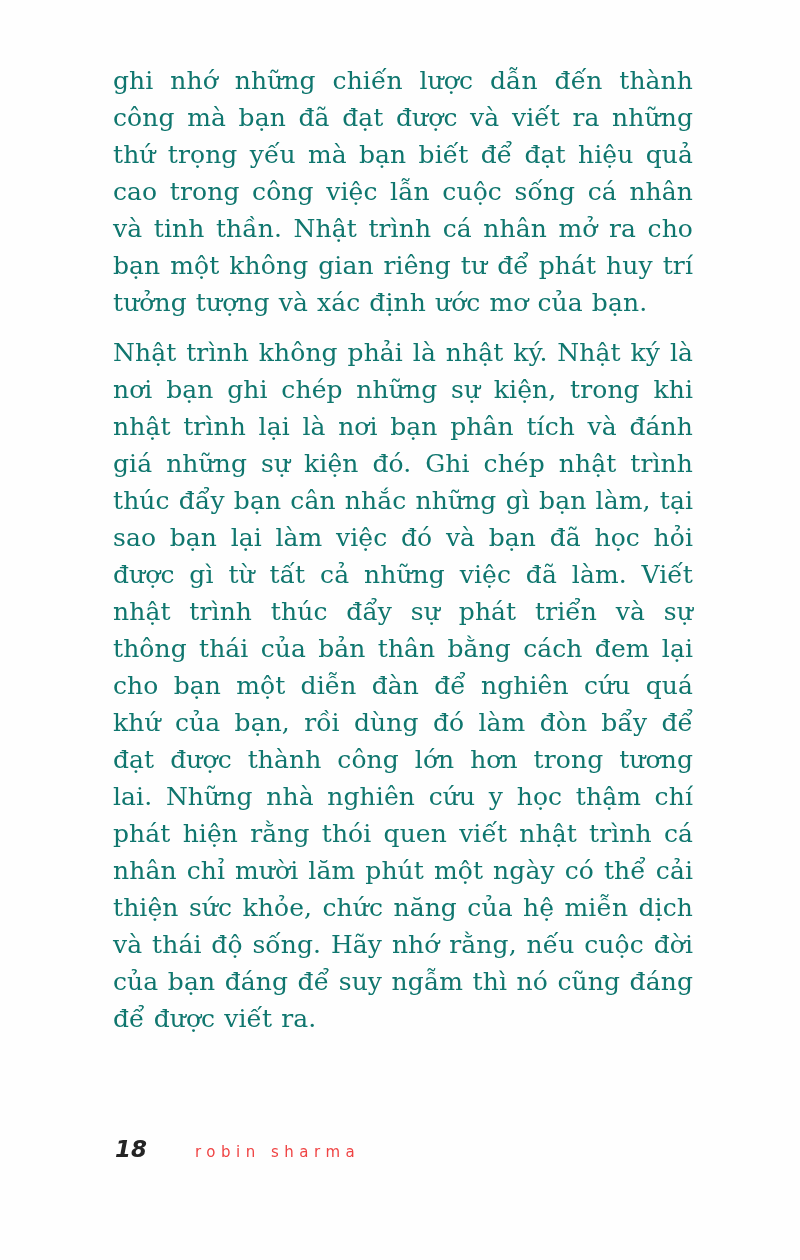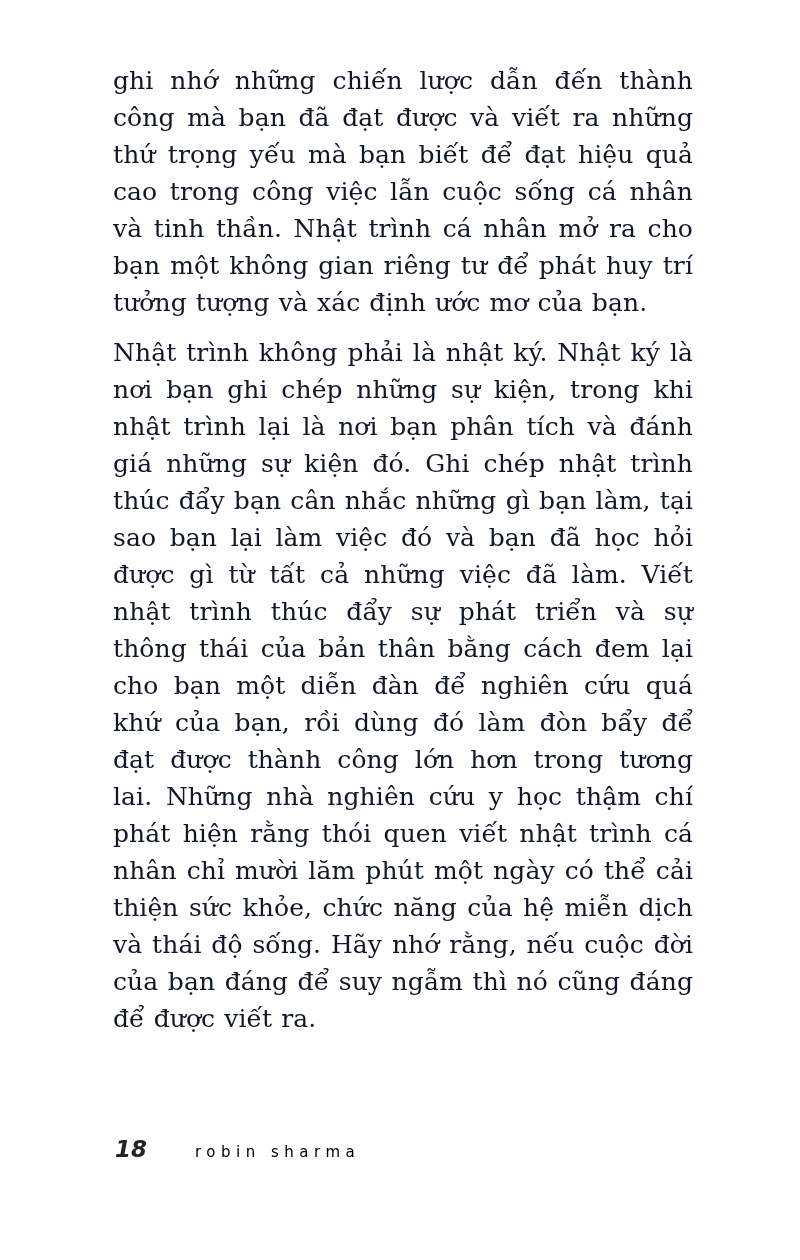--- a/index.html
+++ b/index.html
@@ -18,21 +18,21 @@
   .text-block {
     position: absolute;
     left: 113px;
     top: 62px;
     width: 580px;
   }
   .para {
     margin: 0 0 13px 0;
     font-size: 25px;
     line-height: 37px;
-    color: #0f172a;
+    color: #0f766e;
     text-align: justify;
     letter-spacing: 0.1px;
     word-spacing: 1px;
   }
   .footer {
     position: absolute;
     left: 115px;
     top: 1136px;
     display: flex;
     align-items: baseline;
@@ -43,21 +43,21 @@
     font-family: "DejaVu Sans", sans-serif;
     font-style: italic;
     font-weight: 600;
     font-size: 23px;
   }
   .running-title {
     font-family: "DejaVu Sans", sans-serif;
     font-size: 15px;
     font-weight: 400;
     letter-spacing: 5.5px;
-    color: #000000;
+    color: #ef4444;
   }
 </style>
 </head>
 <body>
 
 <div class="page">
 
   <main class="text-block">
     <p class="para">ghi nhớ những chiến lược dẫn đến thành công mà bạn đã đạt được và viết ra những thứ trọng yếu mà bạn biết để đạt hiệu quả cao trong công việc lẫn cuộc sống cá nhân và tinh thần. Nhật trình cá nhân mở ra cho bạn một không gian riêng tư để phát huy trí tưởng tượng và xác định ước mơ của bạn.</p>
     <p class="para">Nhật trình không phải là nhật ký. Nhật ký là nơi bạn ghi chép những sự kiện, trong khi nhật trình lại là nơi bạn phân tích và đánh giá những sự kiện đó. Ghi chép nhật trình thúc đẩy bạn cân nhắc những gì bạn làm, tại sao bạn lại làm việc đó và bạn đã học hỏi được gì từ tất cả những việc đã làm. Viết nhật trình thúc đẩy sự phát triển và sự thông thái của bản thân bằng cách đem lại cho bạn một diễn đàn để nghiên cứu quá khứ của bạn, rồi dùng đó làm đòn bẩy để đạt được thành công lớn hơn trong tương lai. Những nhà nghiên cứu y học thậm chí phát hiện rằng thói quen viết nhật trình cá nhân chỉ mười lăm phút một ngày có thể cải thiện sức khỏe, chức năng của hệ miễn dịch và thái độ sống. Hãy nhớ rằng, nếu cuộc đời của bạn đáng để suy ngẫm thì nó cũng đáng để được viết ra.</p>

